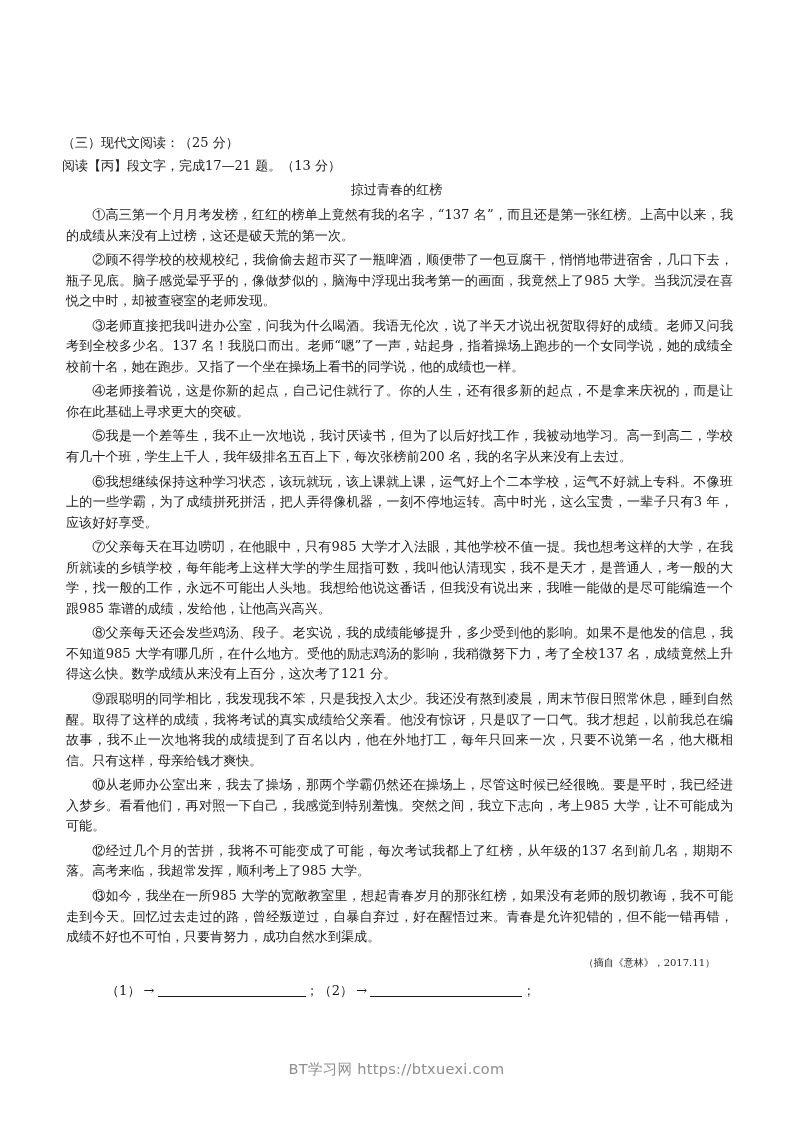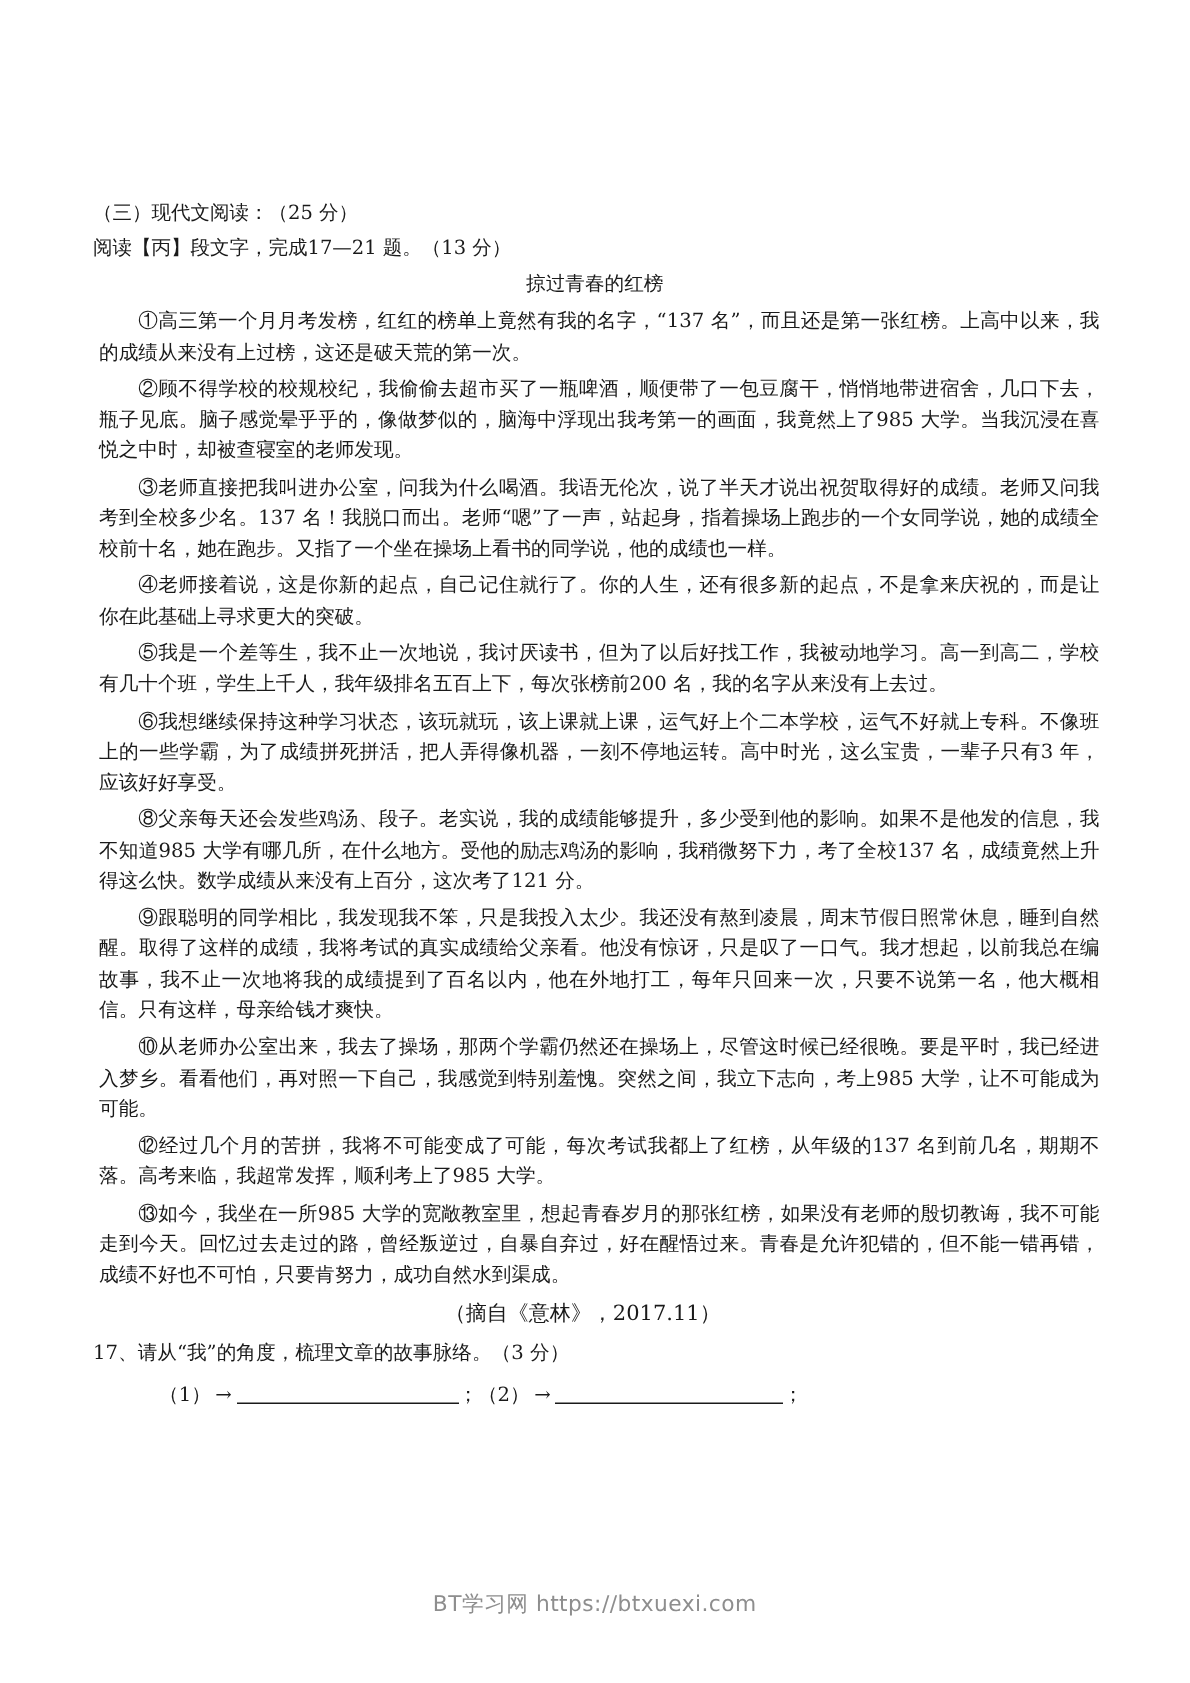--- a/index.html
+++ b/index.html
@@ -50,22 +50,22 @@
     text-indent: 2em;
     word-break: break-all;
   }
 
   .para .u {
     text-decoration: underline;
     text-underline-offset: 2px;
   }
 
   .source-line {
-    text-align: center;
-    font-size: 14px;
+    text-align: right;
+    font-size: 10px;
     line-height: 22px;
     margin: 3px 0 0 0;
     padding-right: 22px;
   }
 
   .question-line {
     font-size: 13.1px;
     line-height: 22px;
     margin: 5px 0 0 0;
   }
@@ -116,33 +116,33 @@
   <p class="para"><span>②</span><span>顾不得学校的校规校纪，我偷偷去超市买了一瓶啤酒，顺便带了一包豆腐干，悄悄地带进宿舍，几口下去，瓶子见底。脑子感觉晕乎乎的，像做梦似的，脑海中浮现出我考第一的画面，我竟然上了985 大学。当我沉浸在喜悦之中时，却被查寝室的老师发现。</span></p>
 
   <p class="para"><span>③</span><span>老师直接把我叫进办公室，问我为什么喝酒。我语无伦次，说了半天才说出祝贺取得好的成绩。老师又问我考到全校多少名。137 名！我脱口而出。老师“嗯”了一声，站起身，指着操场上跑步的一个女同学说，她的成绩全校前十名，她在跑步。又指了一个坐在操场上看书的同学说，他的成绩也一样。</span></p>
 
   <p class="para"><span>④</span><span>老师接着说，这是你新的起点，自己记住就行了。你的人生，还有很多新的起点，不是拿来庆祝的，而是让你在此基础上寻求更大的突破。</span></p>
 
   <p class="para"><span>⑤</span><span>我是一个差等生，我不止一次地说，我讨厌读书，但为了以后好找工作，我被动地学习。高一到高二，学校有几十个班，学生上千人，我年级排名五百上下，每次张榜前200 名，我的名字从来没有上去过。</span></p>
 
   <p class="para"><span>⑥</span><span>我想继续保持这种学习状态，该玩就玩，该上课就上课，运气好上个二本学校，运气不好就上专科。不像班上的一些学霸，为了成绩拼死拼活，把人弄得像机器，一刻不停地运转。高中时光，这么宝贵，一辈子只有3 年，应该好好享受。</span></p>
 
+  <p class="para"><span>⑦</span><span>父亲每天在耳边唠叨，在他眼中，只有985 大学才入法眼，其他学校不值一提。我也想考这样的大学，在我所就读的乡镇学校，每年能考上这样大学的学生屈指可数，我叫他认清现实，我不是天才，是普通人，考一般的大学，找一般的工作，永远不可能出人头地。我想给他说这番话，但我没有说出来，我唯一能做的是尽可能编造一个跟985 靠谱的成绩，发给他，让他高兴高兴。</span></p>
 
   <p class="para"><span>⑧</span><span>父亲每天还会发些鸡汤、段子。老实说，我的成绩能够提升，多少受到他的影响。如果不是他发的信息，我不知道985 大学有哪几所，在什么地方。受他的励志鸡汤的影响，我稍微努下力，考了全校137 名，成绩竟然上升得这么快。数学成绩从来没有上百分，这次考了121 分。</span></p>
 
   <p class="para"><span>⑨</span><span>跟聪明的同学相比，我发现我不笨，只是我投入太少。我还没有熬到凌晨，周末节假日照常休息，睡到自然醒。取得了这样的成绩，我将考试的真实成绩给父亲看。他没有惊讶，只是叹了一口气。我才想起，以前我总在编故事，我不止一次地将我的成绩提到了百名以内，他在外地打工，每年只回来一次，只要不说第一名，他大概相信。只有这样，母亲给钱才爽快。</span></p>
 
   <p class="para"><span>⑩</span><span>从老师办公室出来，我去了操场，那两个学霸仍然还在操场上，尽管这时候已经很晚。要是平时，我已经进入梦乡。看看他们，再对照一下自己，我感觉到特别羞愧。突然之间，我立下志向，考上985 大学，让不可能成为可能。</span></p>
 
 
   <p class="para"><span>⑫</span><span>经过几个月的苦拼，我将不可能变成了可能，每次考试我都上了红榜，从年级的137 名到前几名，期期不落。高考来临，我超常发挥，顺利考上了985 大学。</span></p>
 
   <p class="para"><span>⑬</span><span>如今，我坐在一所985 大学的宽敞教室里，想起青春岁月的那张红榜，如果没有老师的殷切教诲，我不可能走到今天。回忆过去走过的路，曾经叛逆过，自暴自弃过，好在醒悟过来。青春是允许犯错的，但不能一错再错，成绩不好也不可怕，只要肯努力，成功自然水到渠成。</span></p>
 
   <p class="source-line">（摘自《意林》，2017.11）</p>
 
-  <p class="question-line">17、请从“我”的角度，梳理文章的故事脉络。（3 分）</p>
 
   <p class="blank-row"><span>（1）</span><span class="arrow">→</span><span class="blank-rule w1"></span><span>；</span><span>（2）</span><span class="arrow">→</span><span class="blank-rule w2"></span><span>；</span></p>
 
 </div>
 
 <div class="watermark">BT学习网 https://btxuexi.com</div>
 
 </body></html>

